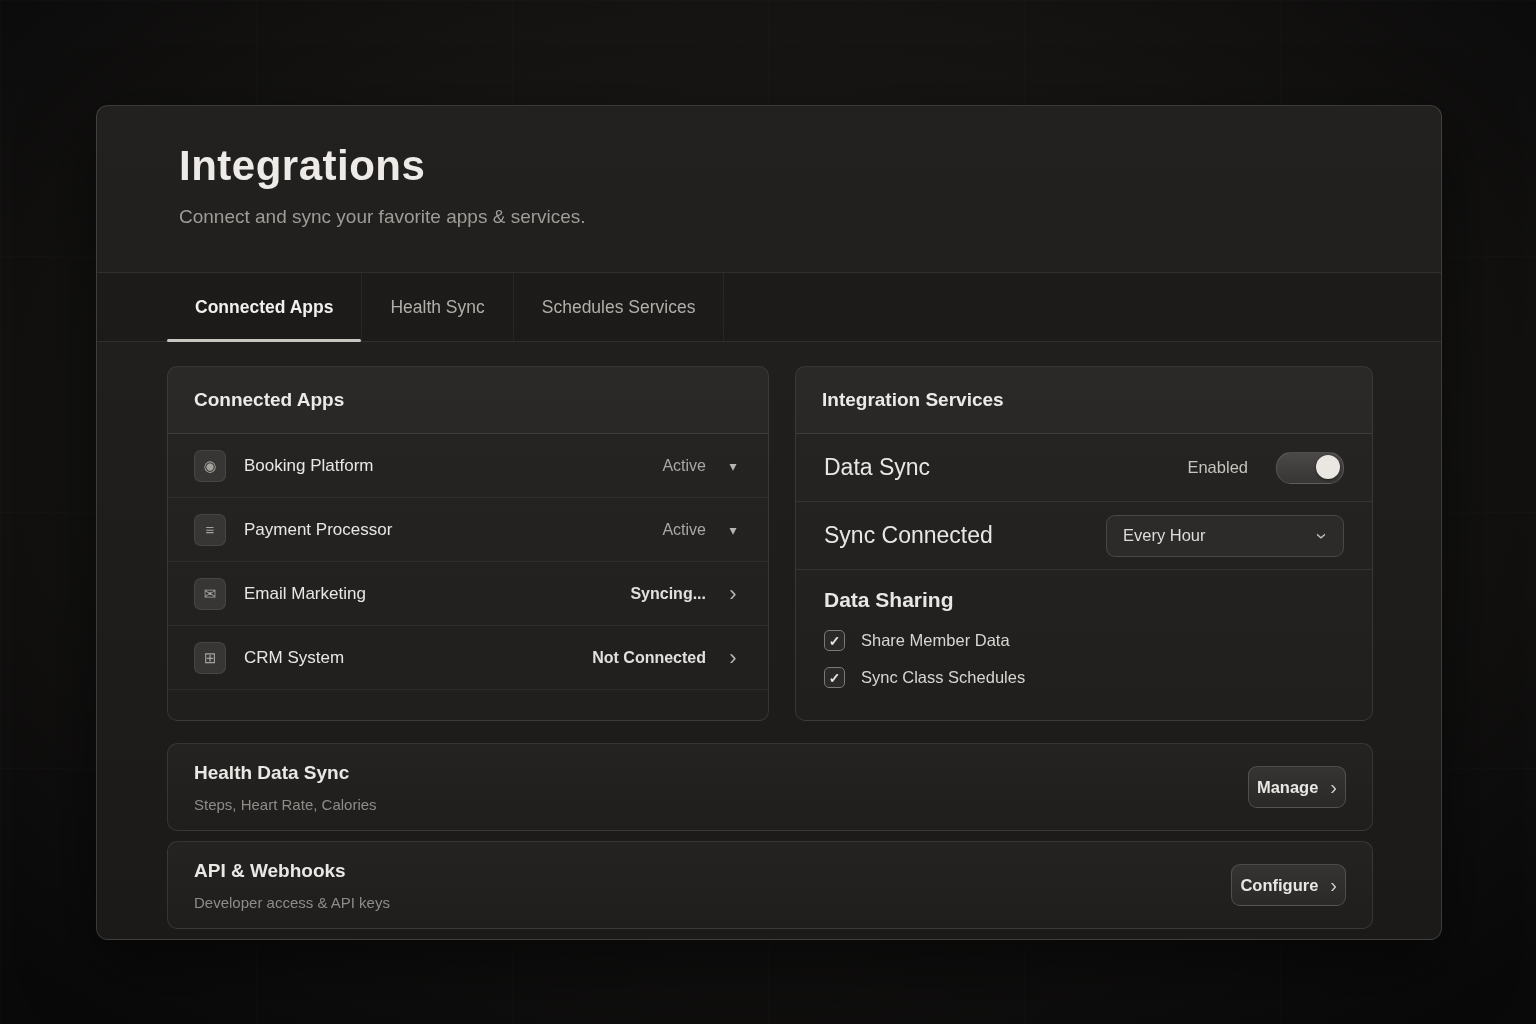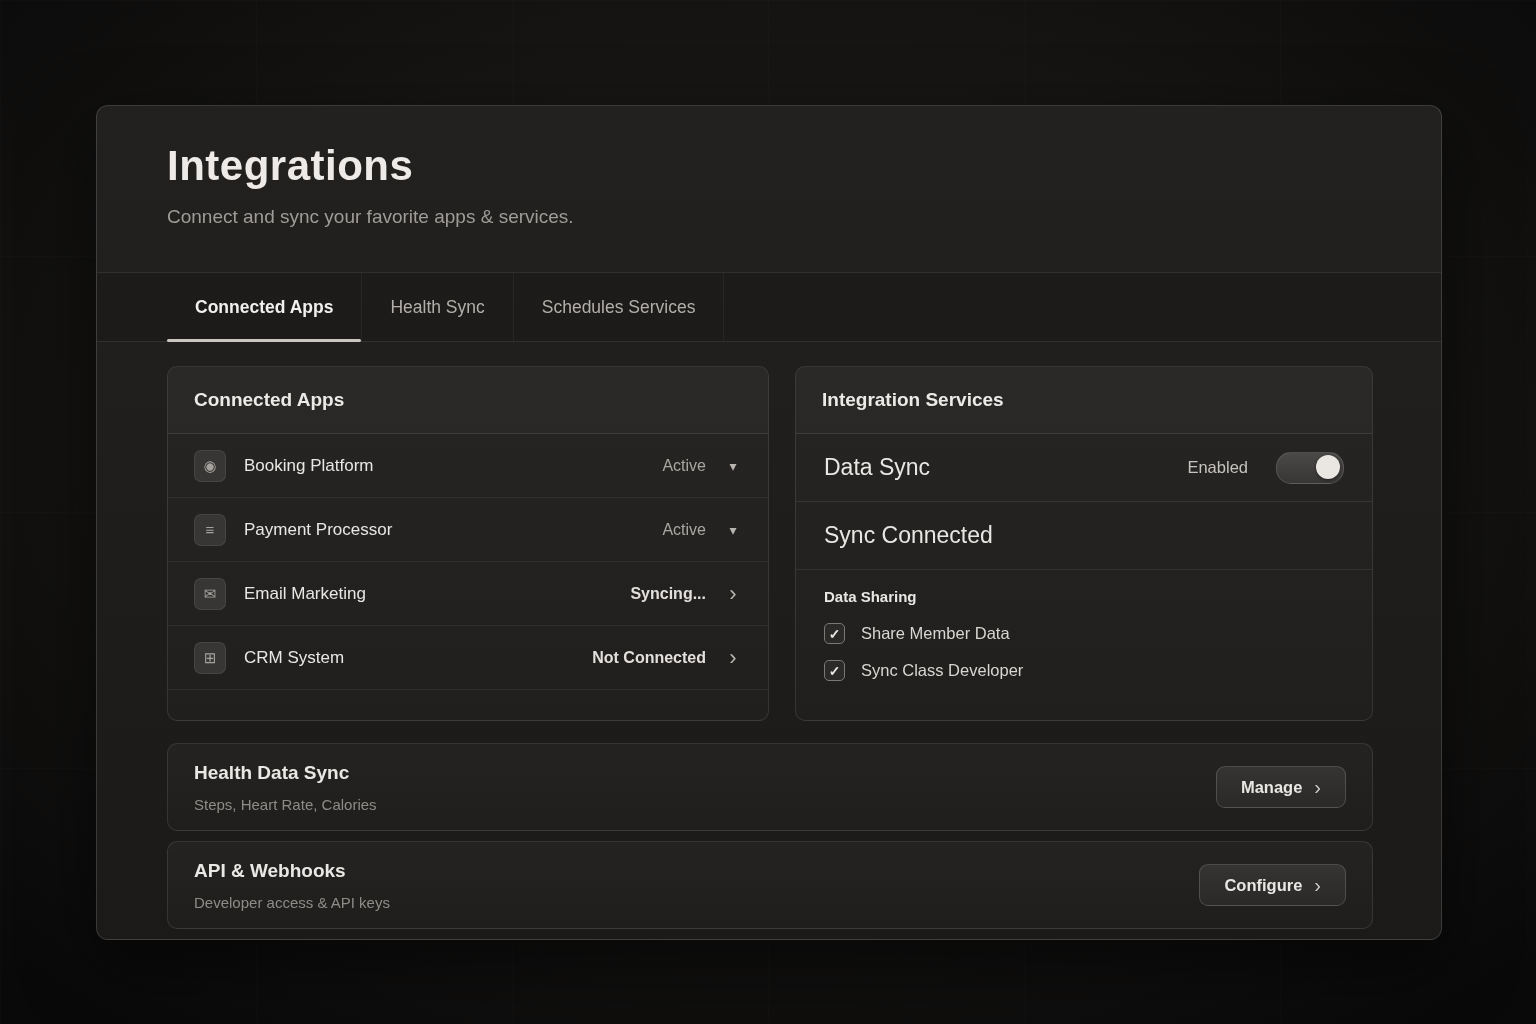--- a/index.html
+++ b/index.html
@@ -12,21 +12,21 @@
       radial-gradient(1100px 750px at 50% 42%, #1e1d1c 0%, #151413 55%, #0a0909 100%);
     background-size:256px 256px,256px 256px,cover;
   }
   .main-card{
     position:absolute;left:96px;top:105px;width:1344px;height:833px;
     border-radius:12px;
     background:linear-gradient(180deg,#222120 0%,#1b1a19 100%);
     border:1px solid rgba(255,255,255,0.14);
     box-shadow:0 24px 70px rgba(0,0,0,0.55);
   }
-  .header{position:absolute;left:70px;top:36px;right:70px;}
+  .header{position:absolute;left:82px;top:36px;right:70px;}
   .page-title{margin:0;font-size:42px;font-weight:700;color:#edeae7;letter-spacing:0.5px;}
   .page-subtitle{margin:16px 0 0;font-size:19px;color:#9f9c98;}
   .tabbar{
     position:absolute;top:166px;left:0;right:0;height:70px;display:flex;
     padding-left:70px;box-sizing:border-box;
     border-top:1px solid rgba(255,255,255,0.09);
     border-bottom:1px solid rgba(255,255,255,0.09);
     background:rgba(0,0,0,0.10);
   }
   .tab{
@@ -84,42 +84,42 @@
     background:#eae6e1;box-shadow:0 1px 3px rgba(0,0,0,0.5);
   }
   .dropdown{
     width:238px;height:42px;border-radius:9px;box-sizing:border-box;
     background:#2c2b2a;border:1px solid rgba(255,255,255,0.14);
     display:flex;align-items:center;padding:0 16px;cursor:pointer;flex:0 0 auto;
   }
   .dropdown-value{flex:1;font-size:16.5px;color:#dedcd9;}
   .dropdown-chev{color:#c6c3bf;font-size:20px;transform:rotate(90deg);line-height:1;}
   .sharing-block{padding:18px 28px 0;}
-  .section-label{font-size:15px;font-weight:700;color:#e9e7e4;margin:0 0 18px;}
+  .section-label{font-size:21px;font-weight:700;color:#e9e7e4;margin:0 0 18px;}
   .check-row{display:flex;align-items:center;margin-bottom:16px;cursor:pointer;}
   .checkbox{
     width:21px;height:21px;border-radius:5px;box-sizing:border-box;
     background:#2b2a29;border:1.5px solid #7c7975;flex:0 0 auto;
     display:flex;align-items:center;justify-content:center;
     color:#e6e3df;font-size:14px;font-weight:700;margin-right:16px;
   }
   .check-label{font-size:16.5px;color:#d9d6d2;}
   .wide-card{
     position:absolute;left:70px;right:68px;height:88px;border-radius:10px;
     border:1px solid rgba(255,255,255,0.10);box-sizing:border-box;
     background:linear-gradient(180deg,#242322,#1f1e1d);
     display:flex;align-items:center;padding:0 26px;
   }
   .wide-card.first{top:637px;}
   .wide-card.second{top:735px;}
   .wide-text{flex:1;}
   .wide-title{font-size:19px;font-weight:700;color:#eae8e5;}
   .wide-sub{font-size:15px;color:#8f8c88;margin-top:12px;}
   .action-btn{
-    height:42px;padding:0 24px;border-radius:9px;cursor:pointer;
+    height:42px;padding:0 8px;border-radius:9px;cursor:pointer;
     background:linear-gradient(180deg,#353433,#2a2928);
     border:1px solid rgba(255,255,255,0.16);
     color:#e9e7e4;font-size:16.5px;font-weight:600;
     display:flex;align-items:center;gap:12px;
   }
   .btn-chev{font-size:20px;color:#cfccc8;line-height:1;font-weight:400;}
 </style>
 </head>
 <body>
 
@@ -185,33 +185,37 @@
         <div class="setting-row">
           <span class="setting-label">Data Sync</span>
           <span class="toggle-status">Enabled</span>
           <span class="toggle">
               <span class="toggle-knob"></span>
             </span>
         </div>
 
         <div class="setting-row">
           <span class="setting-label">Sync Connected</span>
+          <span class="dropdown">
+            <span class="dropdown-value">Every Hour</span>
+            <span class="dropdown-chev">›</span>
+          </span>
         </div>
 
         <div class="sharing-block">
           <div class="section-label">Data Sharing</div>
 
           <div class="check-row">
             <span class="checkbox">✓</span>
             <span class="check-label">Share Member Data</span>
           </div>
 
           <div class="check-row">
             <span class="checkbox">✓</span>
-            <span class="check-label">Sync Class Developer</span>
+            <span class="check-label">Sync Class Schedules</span>
           </div>
         </div>
       </div>
 
     </div>
 
     <div class="wide-card first">
       <div class="wide-text">
         <div class="wide-title">Health Data Sync</div>
         <div class="wide-sub">Steps, Heart Rate, Calories</div>

